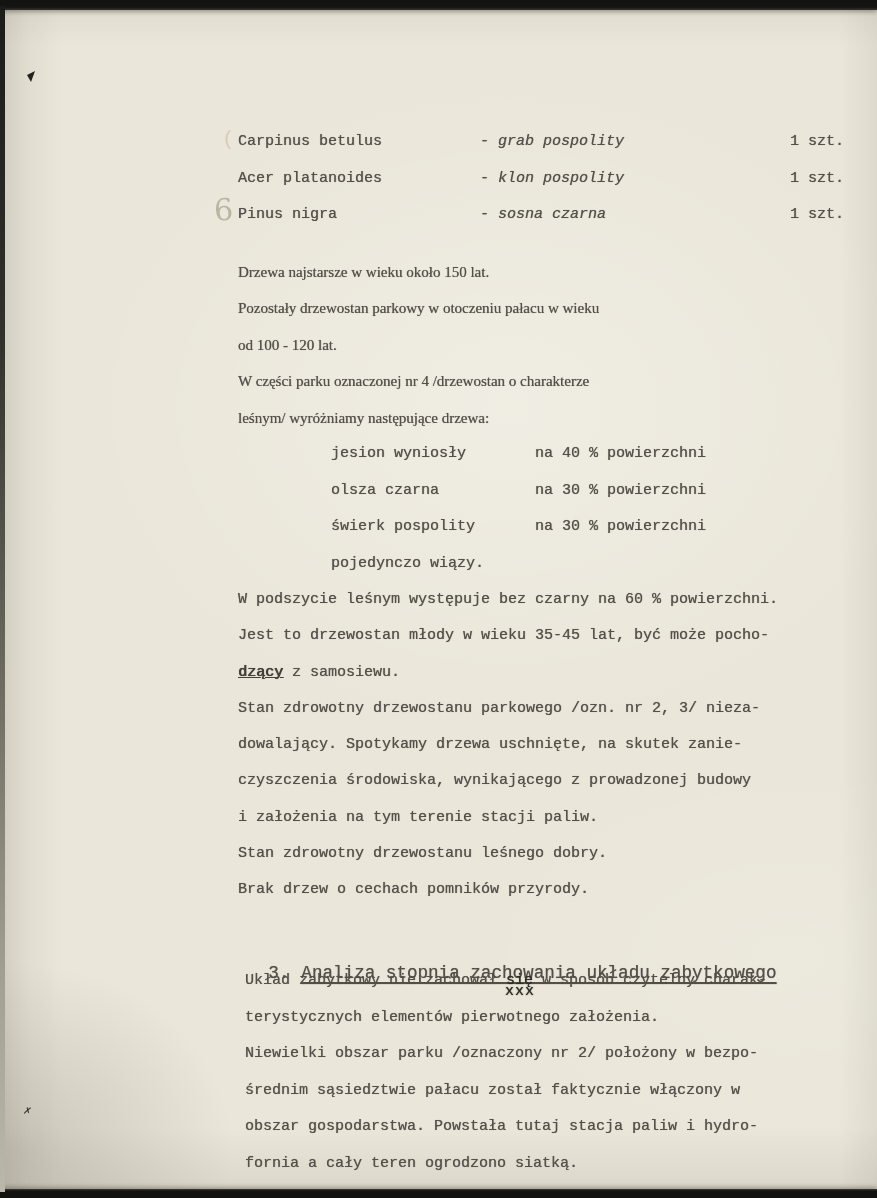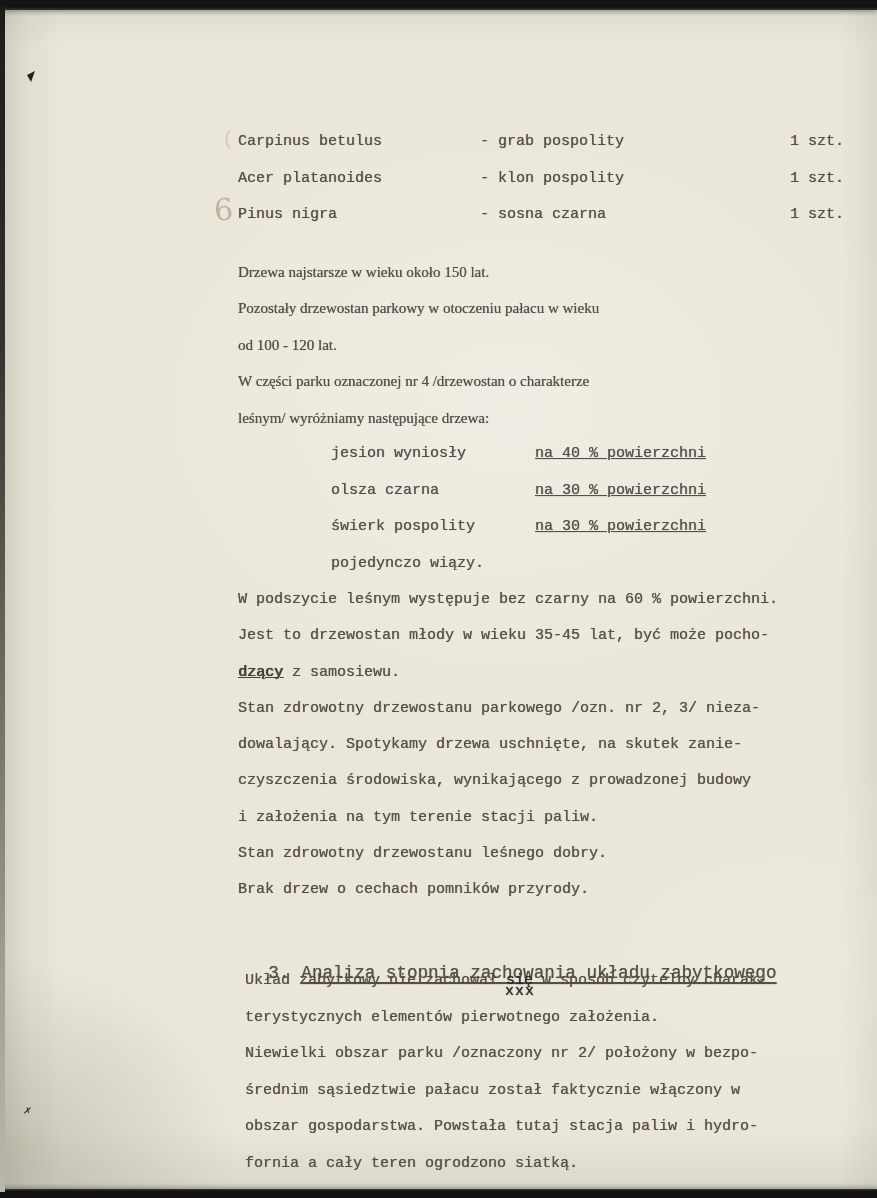--- a/index.html
+++ b/index.html
@@ -20,24 +20,24 @@
   .edge{position:absolute;z-index:5;}
   .edge-top{top:0;left:0;right:0;height:10px;background:linear-gradient(180deg,#131312 70%,#343330 100%);box-shadow:0 2px 4px rgba(70,66,56,0.45);}
   .edge-bottom{bottom:0;left:0;right:0;height:9px;background:linear-gradient(0deg,#121211 75%,#39382f 100%);box-shadow:0 -2px 4px rgba(70,66,56,0.4);}
   .edge-left{top:6px;bottom:6px;left:0;width:5px;background:linear-gradient(180deg,#1b1b1a 0%,#32312d 28%,#6f6d63 58%,#a29f93 82%,#bab7ab 100%);}
   .txt{white-space:pre;text-shadow:0 0 0.7px rgba(74,70,62,0.55), 0.4px 0.4px 0.4px rgba(74,70,62,0.25);}
   .content{position:absolute;top:124px;left:205px;width:665px;z-index:2;}
   .indent{margin-left:33px;}
   .line,.t-row,.f-row{position:relative;height:36.5px;line-height:36.5px;font-size:15px;white-space:pre;}
   .t-row span,.f-row span{position:absolute;top:0;white-space:pre;}
   .col-latin{left:0;}
-  .col-common{left:242px;}
+  .col-common{left:242px;font-style:italic;}
   .col-count{left:552px;}
   .f-name{left:93px;}
-  .f-share{left:297px;text-decoration:underline;}
+  .f-share{left:297px;}
   .para-age{margin-top:20px;font-family:Liberation Serif, serif;}
   .para-cond .line{height:36.3px;line-height:36.3px;}
   .heading-row{margin-top:10px;height:36.5px;line-height:36.5px;font-size:17.6px;white-space:pre;}
   .heading-num{display:inline-block;width:33px;}
   .heading-text{text-decoration:underline;text-underline-offset:4px;text-decoration-thickness:1.6px;}
   .para-zabytek{margin-top:8px;margin-left:40px;}
   .seg-bold{color:#443f38;text-shadow:0.7px 0 0 currentColor,0 0 1px rgba(58,54,46,0.6);text-decoration:underline;}
   .seg-struck{position:relative;color:#2d2b26;text-shadow:0 0 1px #2d2b26;}
   .seg-struck::after{content:attr(data-over);position:absolute;left:-1px;top:1.5px;color:#2d2b26;text-shadow:0 0 1.2px #2d2b26;letter-spacing:1px;}
   .mark{position:absolute;z-index:3;}

